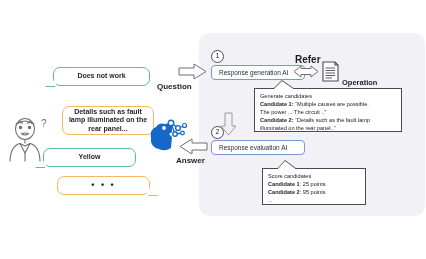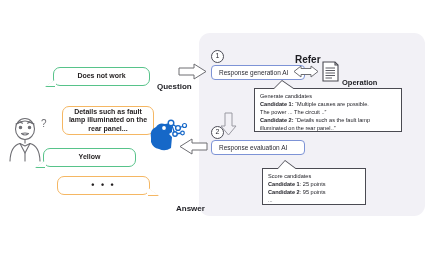--- a/index.html
+++ b/index.html
@@ -76,21 +76,21 @@
     border:1px solid #7d93d6;border-radius:4px;
     font-size:6.5px;color:#2b2b33;
     display:flex;align-items:center;
     padding-left:7px;box-sizing:border-box;
   }
   #aibox1{left:211px;top:65px;width:94px;height:15px;}
   #aibox2{left:211px;top:140px;width:94px;height:15px;}
 
   .flowlabel{position:absolute;font-size:8px;font-weight:bold;color:#1d1d22;}
   #lbl-question{left:157px;top:82px;}
-  #lbl-answer{left:176px;top:156px;margin-top:48px;}
+  #lbl-answer{left:176px;top:156px;}
   #lbl-refer{left:295px;top:54px;font-size:10px;}
 
   #docicon{left:322px;top:61px;width:17px;height:21px;}
   #doclabel{
     position:absolute;left:342px;top:78px;width:60px;
     font-size:7.5px;font-weight:bold;color:#1d1d22;line-height:1.25;
   }
 
   .callout{
     position:absolute;background:#ffffff;

